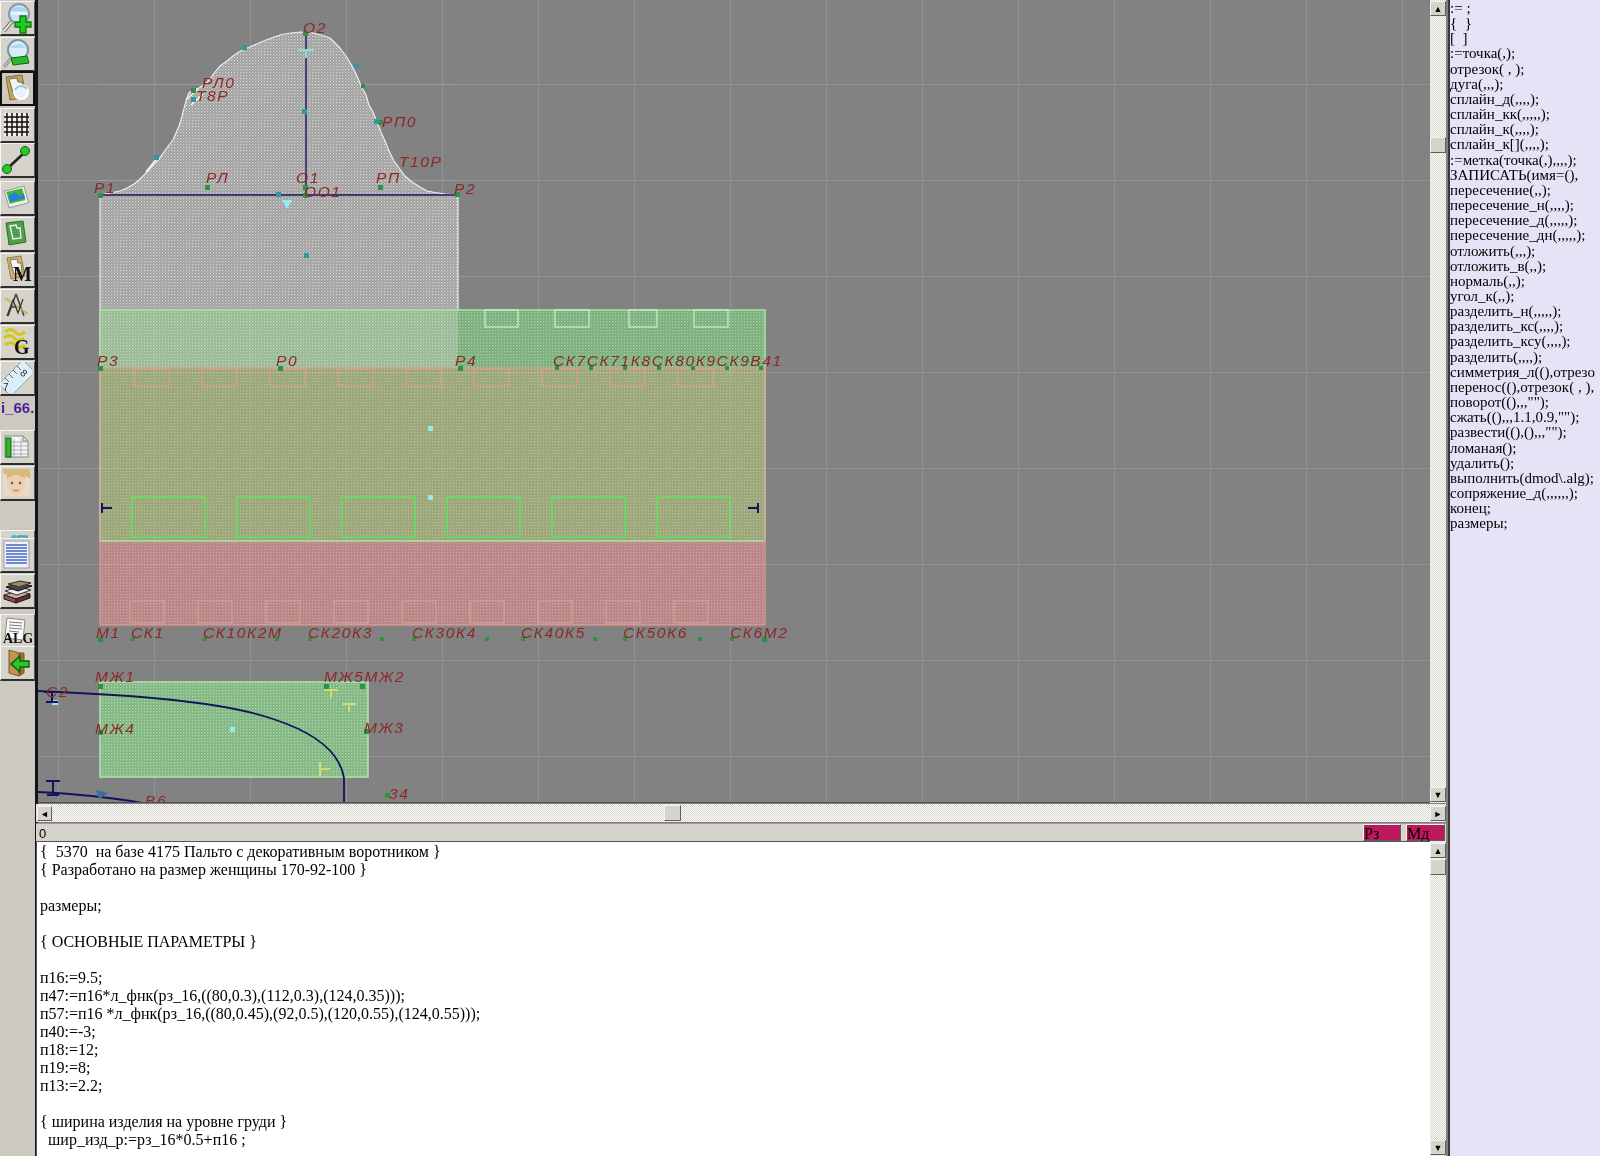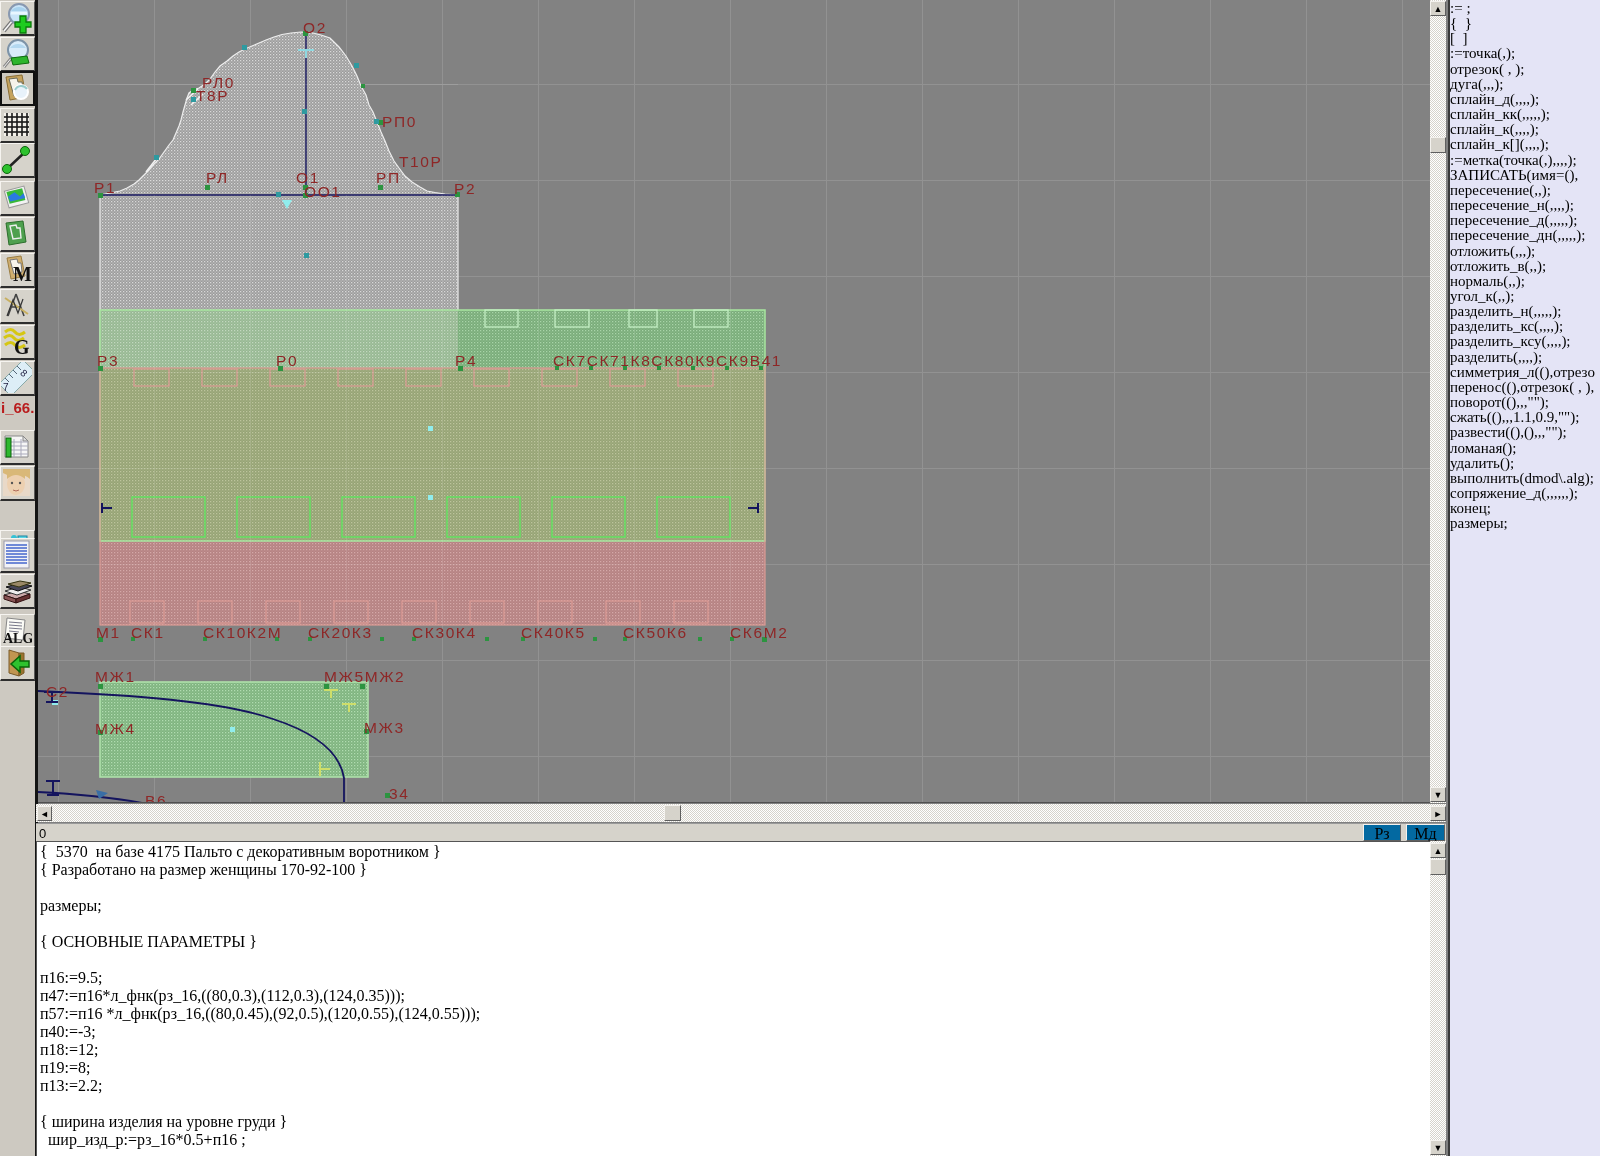--- a/index.html
+++ b/index.html
@@ -5,37 +5,37 @@
 html,body{margin:0;padding:0;width:1600px;height:1156px;overflow:hidden;background:#808080;
   font-family:"Liberation Sans",sans-serif;}
 #root{position:absolute;left:0;top:0;width:1600px;height:1156px;}
 
 #toolbar{position:absolute;left:0;top:0;width:35px;height:1156px;background:#cdc9c1;border-right:3px solid #141414;}
 .tbtn{position:absolute;left:0px;width:35px;height:35px;background:#d6d3cb;
   border-top:1px solid #f6f4f0;border-left:1px solid #f6f4f0;border-right:1px solid #5a5a5a;border-bottom:2px solid #2e2e2e;
   box-sizing:border-box;overflow:hidden;}
 .tbtn.pressed{border:2px solid #101010;background:#cdc9c0;}
 
-#canvas{position:absolute;left:37px;top:0;width:1393px;height:802px;background:#828282;overflow:hidden;border-bottom:1px solid #505050;}
+#canvas{position:absolute;left:37px;top:0;width:1393px;height:802px;background:#828282;overflow:hidden;border-bottom:1px solid #505050;font-style:italic;}
 
 .sb{position:absolute;background-image:
    repeating-conic-gradient(#ffffff 0 25%, #d6d3cb 0 50%);background-size:2px 2px;}
 .sbtn{position:absolute;width:16px;height:15px;background:#d6d3cb;
   border-top:1px solid #f4f2ee;border-left:1px solid #f4f2ee;border-right:1px solid #5f5f5f;border-bottom:1px solid #5f5f5f;
   box-sizing:border-box;color:#111;text-align:center;}
 .sthumb{position:absolute;background:#d6d3cb;
   border-top:1px solid #f4f2ee;border-left:1px solid #f4f2ee;border-right:1px solid #5f5f5f;border-bottom:1px solid #5f5f5f;
   box-sizing:border-box;}
 .arr{display:block;margin-top:3px;width:100%;font-size:9px;line-height:9px;color:#000;}
 
 #status{position:absolute;left:36px;top:823px;width:1410px;height:18px;background:#d6d3cb;border-top:1px solid #999;box-sizing:border-box;
   font-size:13px;color:#000;}
-.stbtn{position:absolute;top:0px;height:17px;background:#0369a1;
+.stbtn{position:absolute;top:0px;height:17px;background:#be185d;
   border-top:1px solid #f4f2ee;border-left:1px solid #f4f2ee;border-right:1px solid #5f5f5f;border-bottom:1px solid #5f5f5f;
-  box-sizing:border-box;font-family:"Liberation Serif",serif;font-size:16px;text-align:center;}
+  box-sizing:border-box;font-family:"Liberation Serif",serif;font-size:16px;text-align:left;}
 
 #editor{position:absolute;left:36px;top:841px;width:1394px;height:315px;background:#ffffff;
   border-top:1px solid #555;border-left:1px solid #555;box-sizing:border-box;
   font-family:"Liberation Serif",serif;font-size:16px;line-height:18px;color:#000;white-space:pre;padding:1px 0 0 3px;}
 
 #rpanel{position:absolute;left:1448px;top:0;width:152px;height:1156px;background:#e4e4f6;
   border-left:2px solid #3a3a3a;box-sizing:border-box;
   font-family:"Liberation Serif",serif;font-size:15px;line-height:15.15px;color:#000;white-space:pre;overflow:hidden;padding-top:1px;}
 </style>
 </head>
@@ -358,21 +358,21 @@
       <path d="M-2,22 L22,-2 L34,10 L10,34 z" fill="#ddeef7" stroke="#8aa"></path>
       <g stroke="#567" stroke-width="1">
             <line x1="4" y1="16" x2="8" y2="20"></line>
             <line x1="8" y1="12" x2="12" y2="16"></line>
             <line x1="12" y1="8" x2="16" y2="12"></line>
             <line x1="16" y1="4" x2="20" y2="8"></line>
           </g>
       <text x="2" y="29" font-family="Liberation Sans,sans-serif" font-size="10" fill="#224">7</text>
       <text x="20" y="14" font-family="Liberation Sans,sans-serif" font-size="10" fill="#224" transform="rotate(40 22 11)">8</text>
     </svg></div>
-    <div style="position:absolute;left:1px;top:399px;width:33px;height:22px;background:#cdc9c1;color:#b91c1c;font-size:15px;font-weight:bold;font-family:'Liberation Sans',sans-serif;">i_66.</div>
+    <div style="position:absolute;left:1px;top:399px;width:33px;height:22px;background:#cdc9c1;color:#4c1d95;font-size:15px;font-weight:bold;font-family:'Liberation Sans',sans-serif;">i_66.</div>
     <div class="tbtn" style="top:430px"><svg width="31" height="31">
       <path d="M4,5 h18 l5,5 v16 h-23 z" fill="#f6f6f6" stroke="#888"></path>
       <path d="M22,5 l5,5 h-5 z" fill="#ddd" stroke="#888"></path>
       <g stroke="#aab" stroke-width="1">
             <line x1="4" y1="11" x2="27" y2="11"></line>
             <line x1="4" y1="15" x2="27" y2="15"></line>
             <line x1="4" y1="19" x2="27" y2="19"></line>
             <line x1="4" y1="23" x2="27" y2="23"></line>
             <line x1="13" y1="8" x2="13" y2="26"></line>
             <line x1="20" y1="8" x2="20" y2="26"></line>

